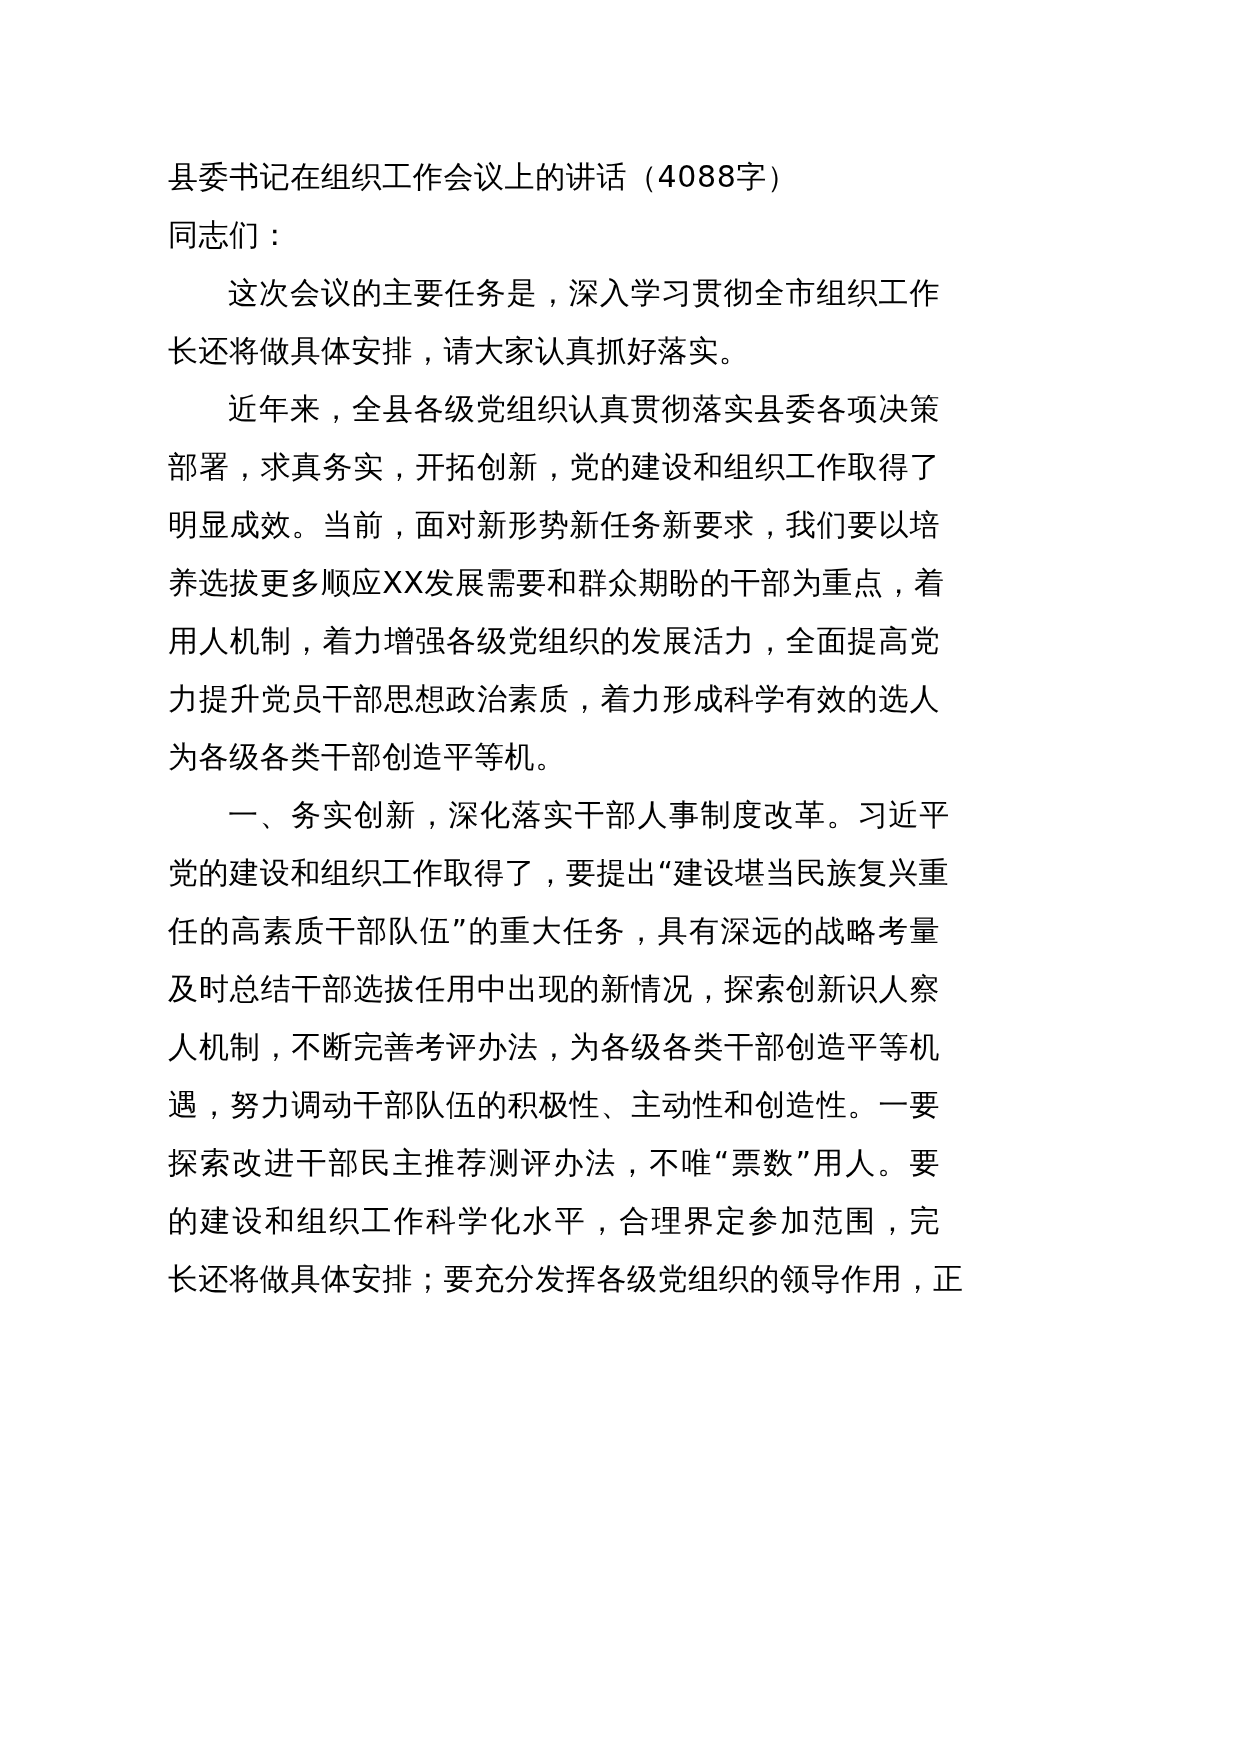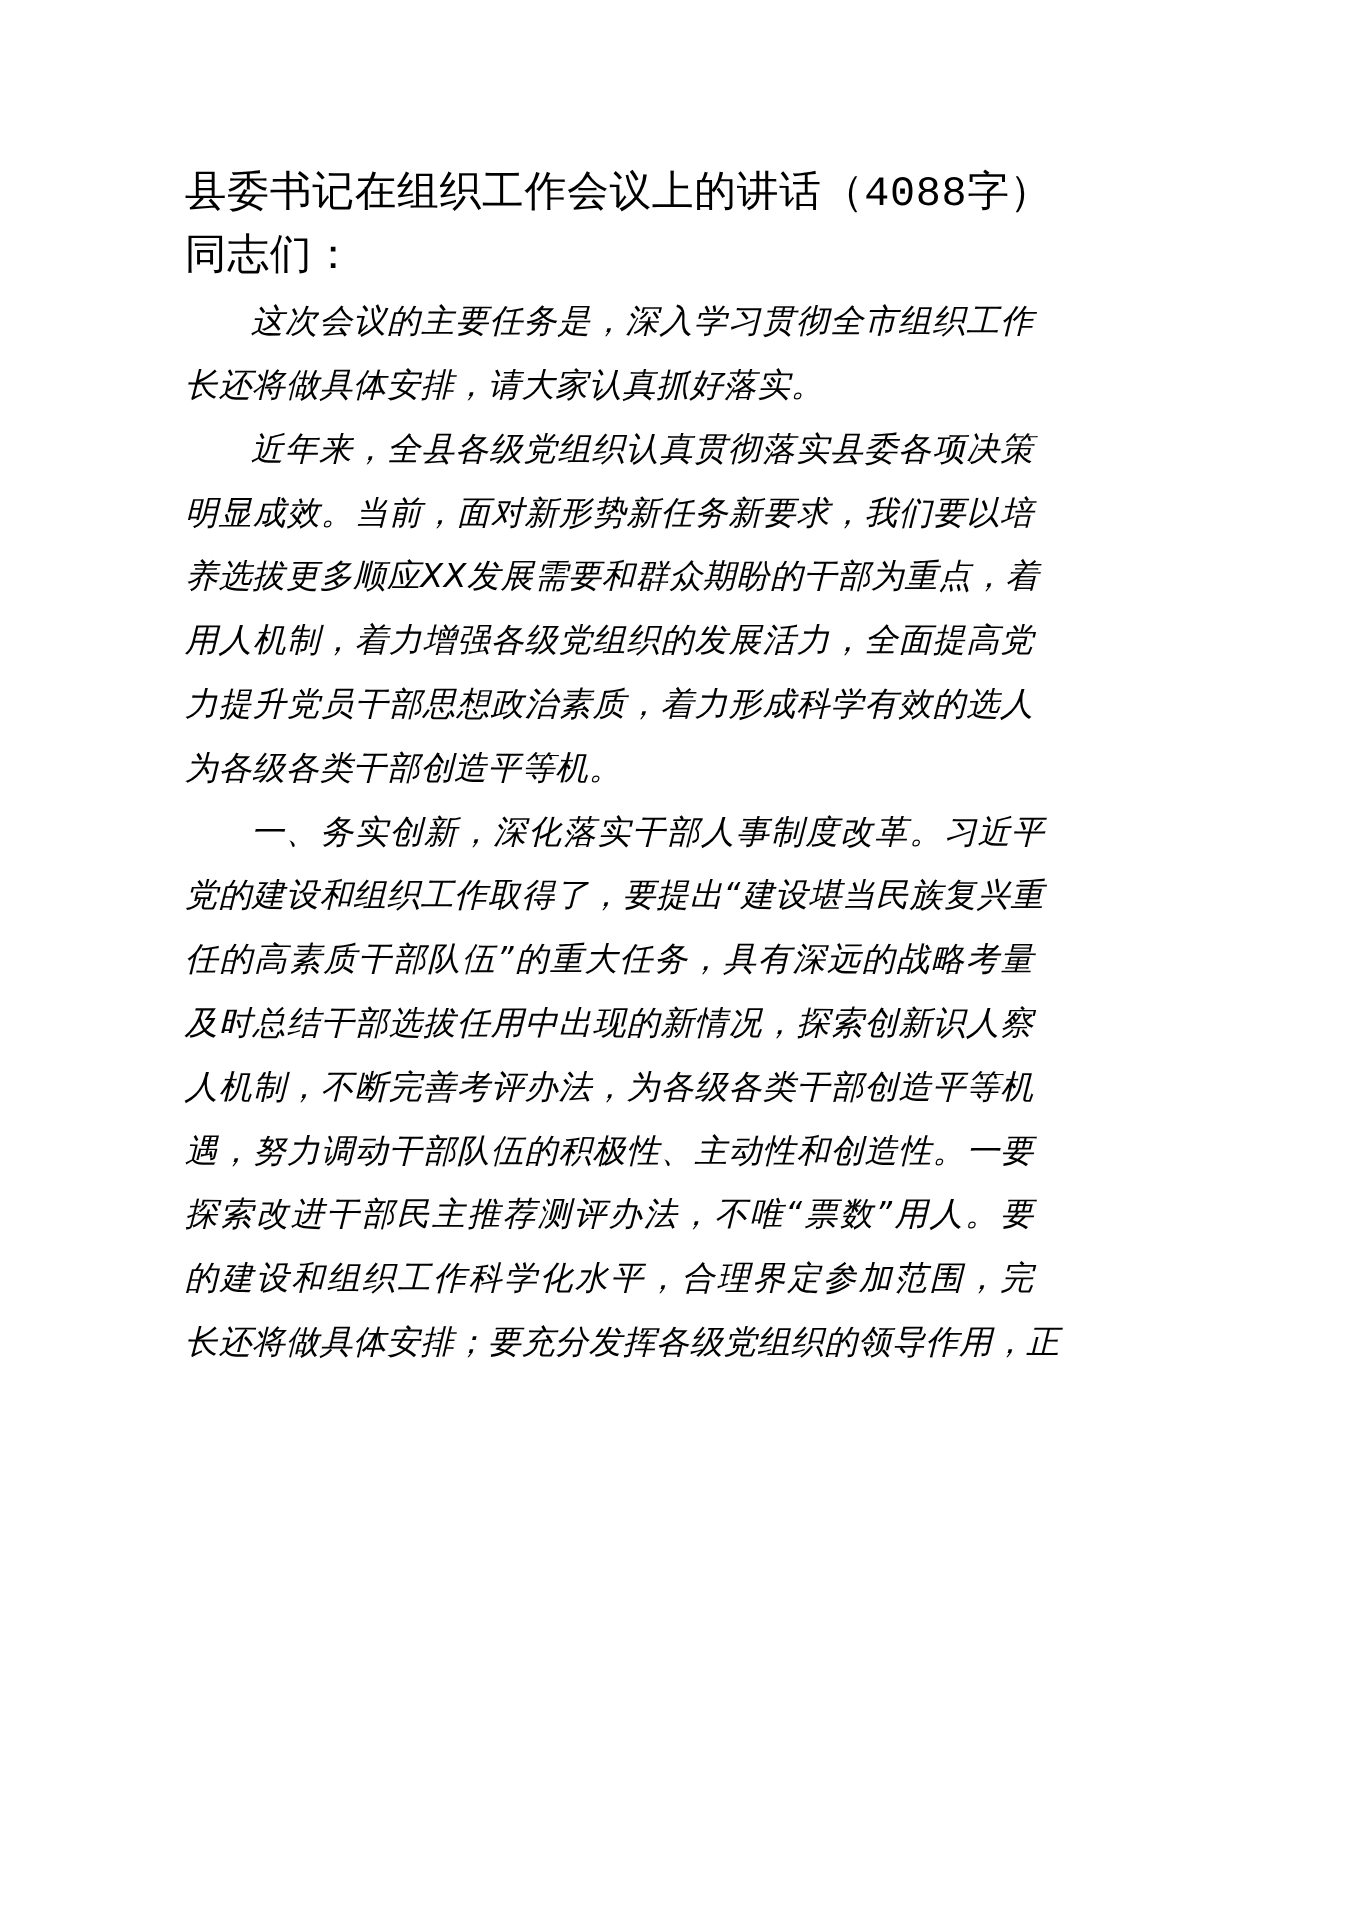--- a/index.html
+++ b/index.html
@@ -15,26 +15,25 @@
       font-family: "DejaVu Sans", "Liberation Sans", sans-serif;
       color: #000000;
     }
     .page {
       position: absolute;
       left: 168px;
       top: 148px;
       width: 772px;
     }
     .line {
-      font-size: 38px;
+      font-size: 30px;
       line-height: 58px;
       height: 58px;
       white-space: nowrap;
       letter-spacing: 0.6px;
-      font-family: Liberation Mono, monospace;
     }
     .para {
       font-size: 30px;
       line-height: 58px;
       text-align: justify;
       text-indent: 60px;
       margin: 0;
       letter-spacing: 0.6px;
     }
     .para .l {
@@ -44,40 +43,40 @@
       height: 58px;
     }
     .para .l.last {
       text-align-last: left;
     }
     .para .l.first {
       padding-left: 60px;
     }
     .para {
       text-indent: 0;
-      font-style: italic;
     }
     .heading-run {
       letter-spacing: 1.5px;
     }
   </style>
 </head>
 <body>
 
 <div class="page">
   <div class="line">县委书记在组织工作会议上的讲话（4088字）</div>
   <div class="line">同志们：</div>
 
   <div class="para">
     <span class="l first">这次会议的主要任务是，深入学习贯彻全市组织工作</span>
     <span class="l last">长还将做具体安排，请大家认真抓好落实。</span>
   </div>
 
   <div class="para">
     <span class="l first">近年来，全县各级党组织认真贯彻落实县委各项决策</span>
+    <span class="l">部署，求真务实，开拓创新，党的建设和组织工作取得了</span>
     <span class="l">明显成效。当前，面对新形势新任务新要求，我们要以培</span>
     <span class="l">养选拔更多顺应XX发展需要和群众期盼的干部为重点，着</span>
     <span class="l">用人机制，着力增强各级党组织的发展活力，全面提高党</span>
     <span class="l">力提升党员干部思想政治素质，着力形成科学有效的选人</span>
     <span class="l last">为各级各类干部创造平等机。</span>
   </div>
 
   <div class="para">
     <span class="l first"><span class="heading-run">一、务实创新，深化落实干部人事制度改革。</span><span>习近平</span></span>
     <span class="l">党的建设和组织工作取得了，要提出“建设堪当民族复兴重</span>

